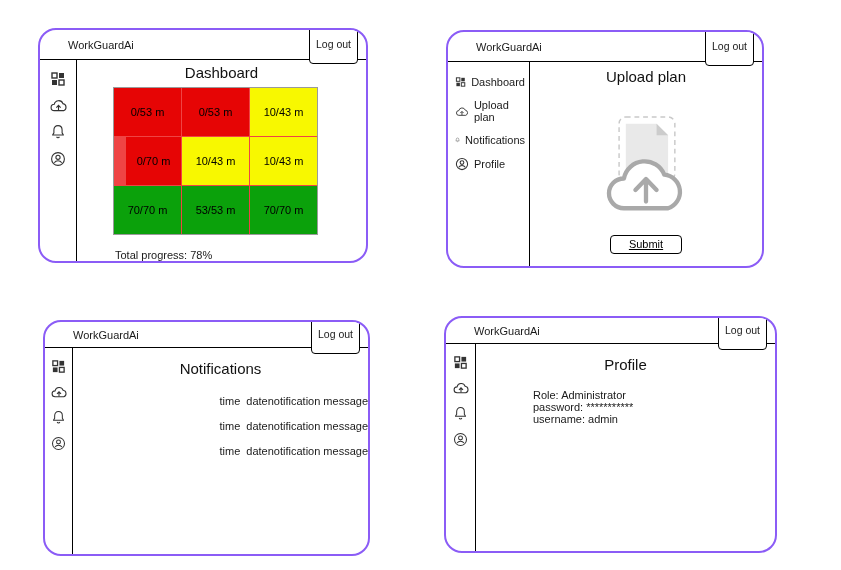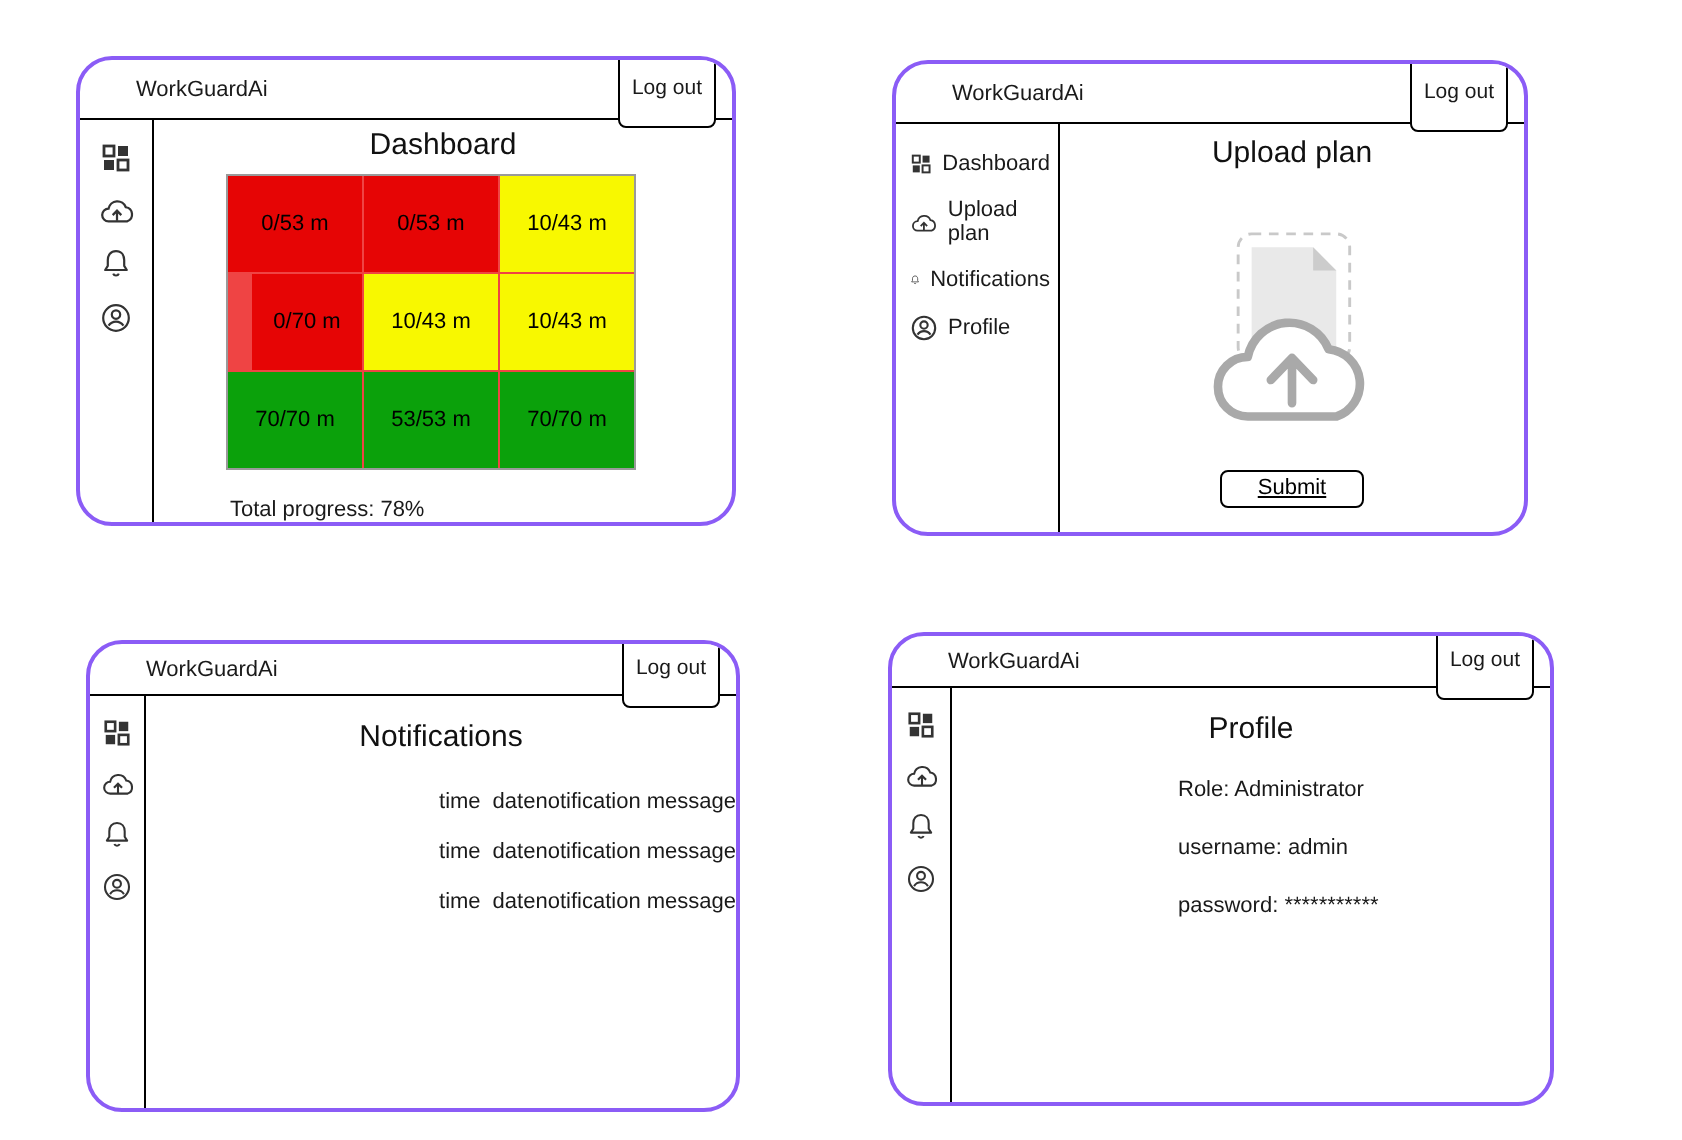--- a/index.html
+++ b/index.html
@@ -59,21 +59,21 @@
     padding:2px 18px; line-height:13px; cursor:pointer;text-decoration:underline;
   }
 
   
   .n-rows { margin-top:18px; padding-left:22px; display:flex; flex-direction:column; gap:13px;align-items:flex-end; }
   .n-row { display:flex; font-size:11px; }
   .n-time { margin-right:6px; }
   .n-date { }
 
   
-  .p-fields { margin:16px 0 0 113px; display:flex; flex-direction:column; gap:17px; }
+  .p-fields { margin:16px 0 0 57px; display:flex; flex-direction:column; }
   .p-field { font-size:11px; }
 
   .mt4 { margin-top:4px; } .mt6 { margin-top:6px; } .mt12 { margin-top:12px; }
 </style>
 </head>
 <body>
 
 <div class="stage">
 
   <div class="window" style="left:38px; top:28px; width:330px; height:235px;">
@@ -272,20 +272,20 @@
               <circle cx="8" cy="8" r="6.4" fill="none" stroke="#333" stroke-width="1.1"></circle>
               <circle cx="8" cy="6.3" r="2.1" fill="none" stroke="#333" stroke-width="1.1"></circle>
               <path d="M4.3 11.8 a4.4 4.4 0 0 1 7.4 0" fill="none" stroke="#333" stroke-width="1.1"></path>
             </svg>
         </button>
       </div>
       <div class="content">
         <h2 class="screen-title mt12">Profile</h2>
         <div class="p-fields">
           <div class="p-field">Role: Administrator</div>
+          <div class="p-field">password: ***********</div>
           <div class="p-field">username: admin</div>
-          <div class="p-field">password: ***********</div>
         </div>
       </div>
     </div>
   </div>
 
 </div>
 
 </body></html>

